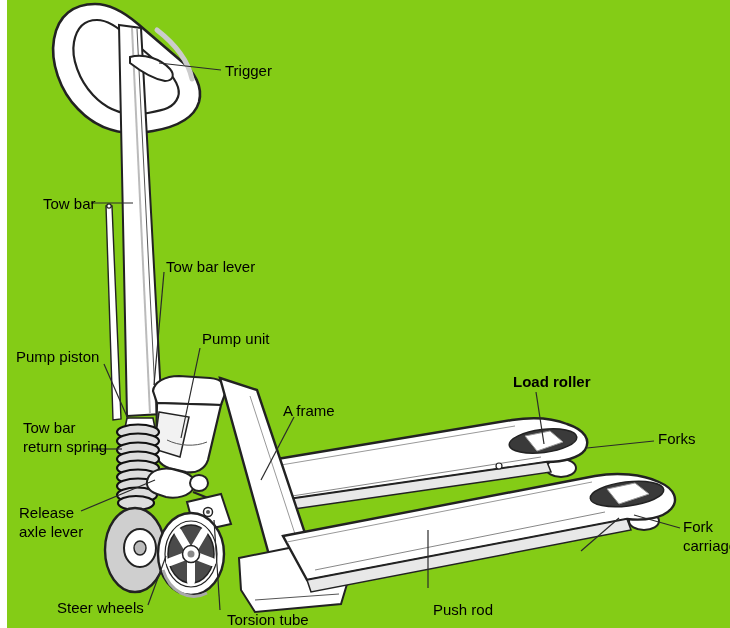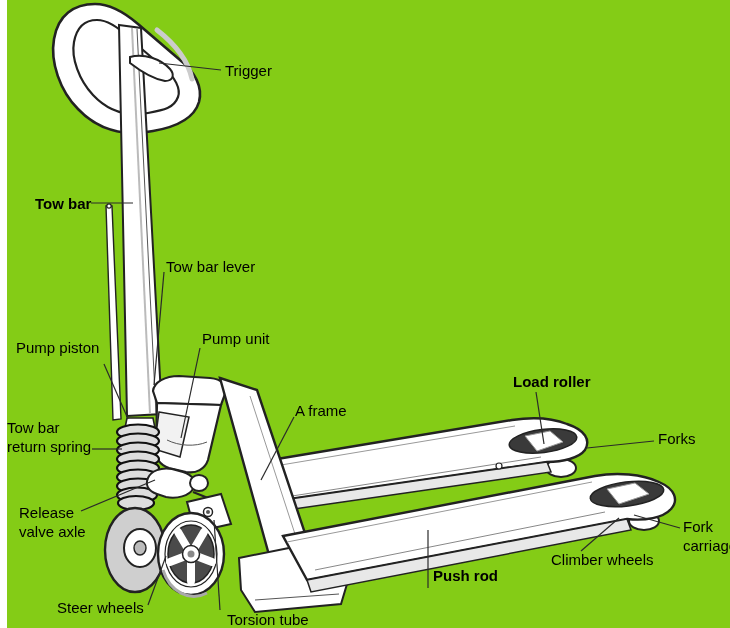--- a/index.html
+++ b/index.html
@@ -168,28 +168,27 @@
       <line x1="421" y1="588" x2="421" y2="530"></line>
       <line x1="287" y1="417" x2="254" y2="480"></line>
       <line x1="529" y1="392" x2="537" y2="444"></line>
       <line x1="647" y1="441" x2="580" y2="448"></line>
       <line x1="574" y1="551" x2="612" y2="518"></line>
       <line x1="673" y1="528" x2="627" y2="515"></line>
     </g>
   </svg>
 
   <div class="label" style="left:218px; top:62px;">Trigger</div>
-  <div class="label" style="left:28px;  top:195px;font-weight:bold;">Tow bar</div>
+  <div class="label" style="left:36px;  top:195px;">Tow bar</div>
   <div class="label" style="left:159px; top:258px;">Tow bar lever</div>
-  <div class="label" style="left:9px;   top:339px;">Pump piston</div>
+  <div class="label" style="left:9px;   top:348px;">Pump piston</div>
   <div class="label" style="left:195px; top:330px;">Pump unit</div>
-  <div class="label wrap" style="left:0px;   top:419px; width:92px;">Tow bar return spring</div>
-  <div class="label wrap" style="left:12px;  top:504px; width:84px;">Release valve axle</div>
+  <div class="label wrap" style="left:0px;   top:419px; width:92px;padding-left:16px;">Tow bar return spring</div>
+  <div class="label wrap" style="left:12px;  top:504px; width:84px;">Release axle lever</div>
   <div class="label" style="left:50px;  top:599px;text-align:right;">Steer wheels</div>
   <div class="label" style="left:220px; top:611px;">Torsion tube</div>
-  <div class="label" style="left:426px; top:567px;font-weight:bold;">Push rod</div>
-  <div class="label" style="left:288px; top:402px;">A frame</div>
+  <div class="label" style="left:426px; top:601px;">Push rod</div>
+  <div class="label" style="left:276px; top:402px;">A frame</div>
   <div class="label" style="left:506px; top:373px;font-weight:bold;">Load roller</div>
   <div class="label" style="left:651px; top:430px;text-align:right;">Forks</div>
-  <div class="label" style="left:544px; top:551px;">Climber wheels</div>
   <div class="label wrap" style="left:676px; top:518px; width:60px;">Fork carriage</div>
 
 </div>
 
 </body></html>

